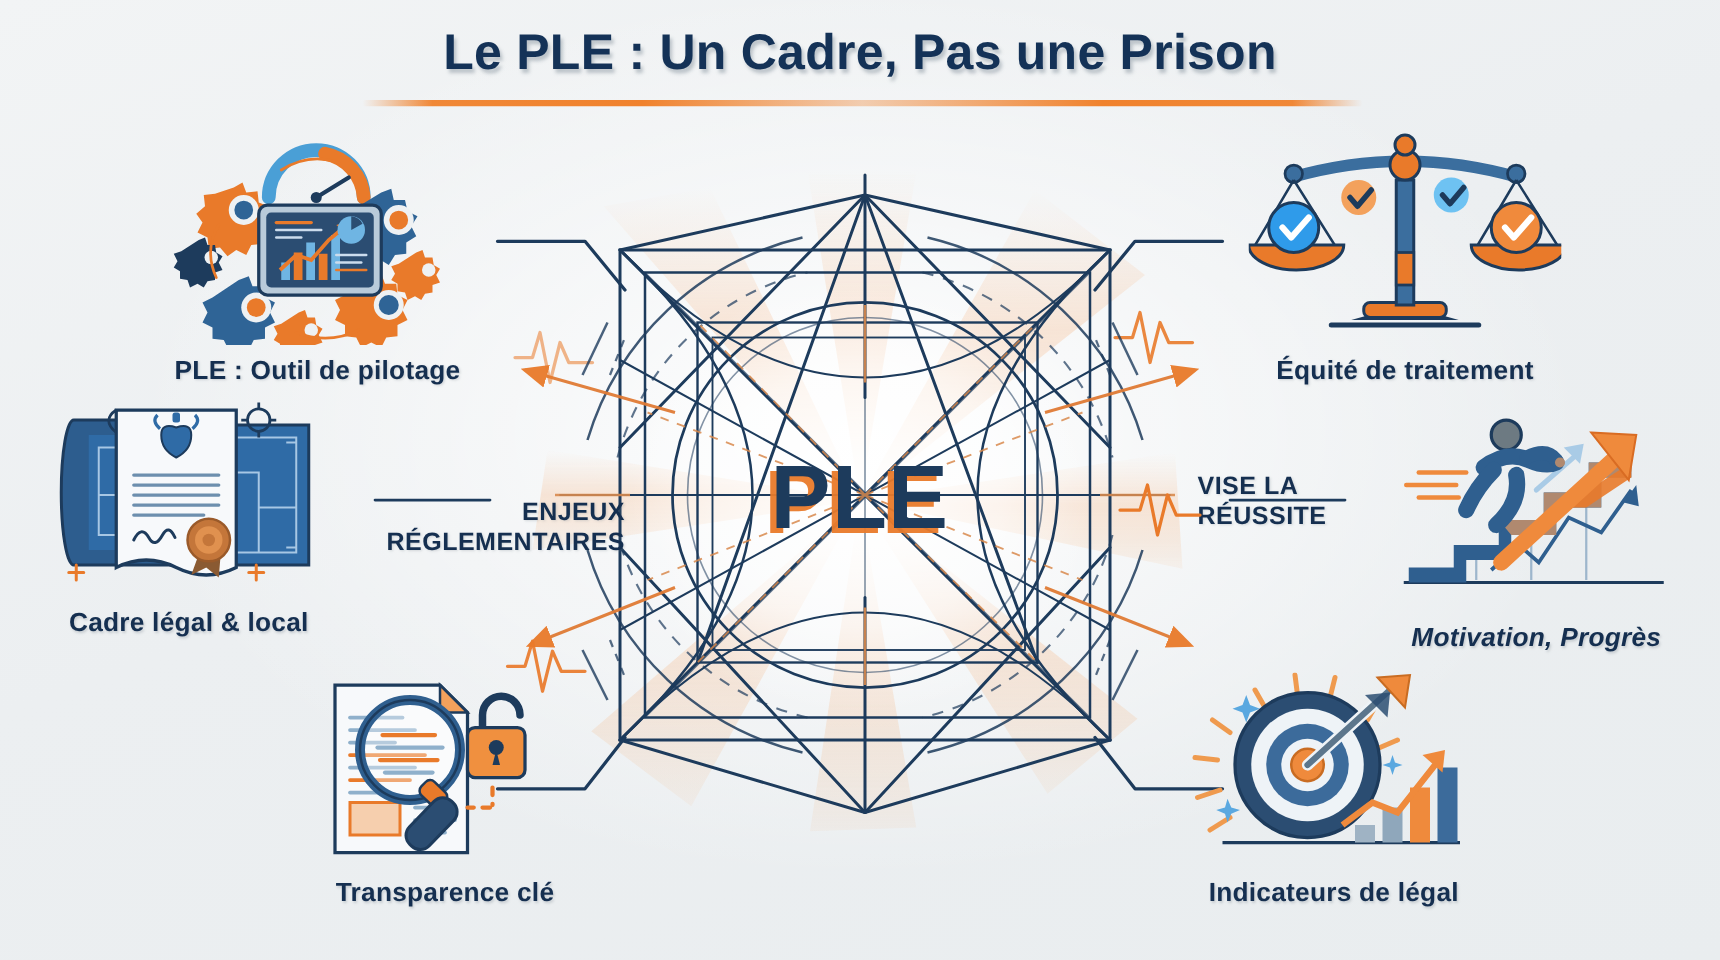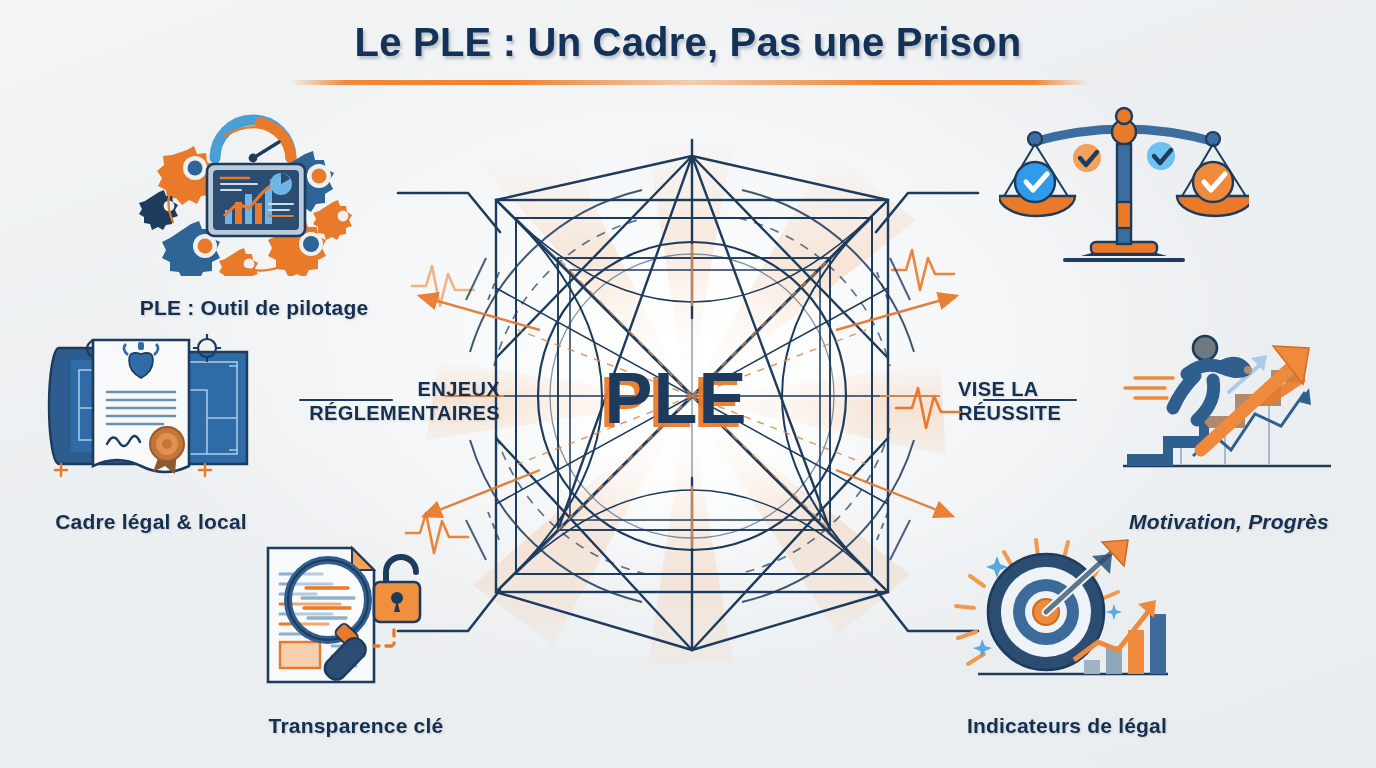--- a/index.html
+++ b/index.html
@@ -47,56 +47,56 @@
     border-radius:3px;
   }
 
   
   .center-art{
     position:absolute;left:408px;top:138px;width:560px;height:520px;
   }
   .center-art svg{display:block;width:100%;height:100%;}
 
   .ple-word{
-    position:absolute;left:396px;top:138px;width:560px;height:520px;
+    position:absolute;left:408px;top:138px;width:560px;height:520px;
     display:flex;align-items:center;justify-content:center;
     pointer-events:none;
   }
   .ple-letters{
     font-size:72px;font-weight:bold;letter-spacing:1px;
     line-height:1;position:relative;
   }
   .ple-letters .base{
     color:#1d3b5c;
     text-shadow:-5px 4px 0 rgba(233,122,42,.95);
   }
 
   
   .inner-label{
     position:absolute;
     color:#152f50;font-weight:bold;font-size:20px;
     line-height:1.22;letter-spacing:.4px;
     text-shadow:1px 1px 2px rgba(120,130,140,.25);
   }
-  #label-enjeux{left:250px;top:377px;width:250px;text-align:right;}
+  #label-enjeux{left:250px;top:398px;width:250px;text-align:right;}
   #label-vise{left:958px;top:377px;width:200px;text-align:left;}
 
   
   .node{position:absolute;text-align:center;}
   .node .icon{display:block;margin:0 auto;}
   .node .caption{
-    display:block;margin-top:16px;
+    display:block;margin-top:4px;
     color:#152f50;font-weight:bold;font-size:21px;
     letter-spacing:.2px;white-space:nowrap;
     text-shadow:1px 1px 2px rgba(120,130,140,.3);
   }
 
   #node-tl{left:108px;top:106px;width:292px;}
   #node-tr{left:988px;top:106px;width:272px;}
-  #node-ml{left:20px;top:330px;width:262px;}
+  #node-ml{left:20px;top:318px;width:262px;}
   #node-mr{left:1098px;top:330px;width:262px;font-style:italic;}
   #node-bl{left:225px;top:538px;width:262px;}
   #node-br{left:926px;top:538px;width:282px;}
 
   
   .connectors{position:absolute;inset:0;pointer-events:none;}
   .connectors svg{display:block;width:1376px;height:768px;}
 </style>
 </head>
 <body>
@@ -387,20 +387,21 @@
         <path d="M178 90 h 76 a 38 20 0 0 1 -76 0 z" fill="#e97a2a" stroke="#1d3b5c" stroke-width="2.4"></path>
         <circle cx="214" cy="76" r="20" fill="#f08a3c" stroke="#1d3b5c" stroke-width="2.4"></circle>
         <path d="M205 76 l7 8 14 -16" fill="none" stroke="#fff" stroke-width="5" stroke-linecap="round" stroke-linejoin="round"></path>
 
         <circle cx="88" cy="52" r="14" fill="#f3a15c"></circle>
         <path d="M81 52 l6 7 11 -13" fill="none" stroke="#1d3b5c" stroke-width="4.4" stroke-linecap="round" stroke-linejoin="round"></path>
         <circle cx="162" cy="50" r="14" fill="#6ec2f2"></circle>
         <path d="M155 50 l6 7 11 -13" fill="none" stroke="#1d3b5c" stroke-width="4.4" stroke-linecap="round" stroke-linejoin="round"></path>
       </svg>
     </span>
+    <span class="caption">Équité de traitement</span>
   </div>
 
   <div class="node" id="node-ml">
     <span class="icon">
       <svg width="240" height="160" viewBox="0 0 240 160">
 
         <path d="M28 18 h 78 v 116 h -78 a 10 58 0 0 1 0 -116 z" fill="#2d5d8e" stroke="#1d3b5c" stroke-width="2.4"></path>
         <rect x="40" y="30" width="70" height="92" fill="#2f6ba6"></rect>
         <g stroke="#bcd8ef" stroke-width="1.6" fill="none" opacity=".85">
           <rect x="48" y="40" width="48" height="70"></rect>

